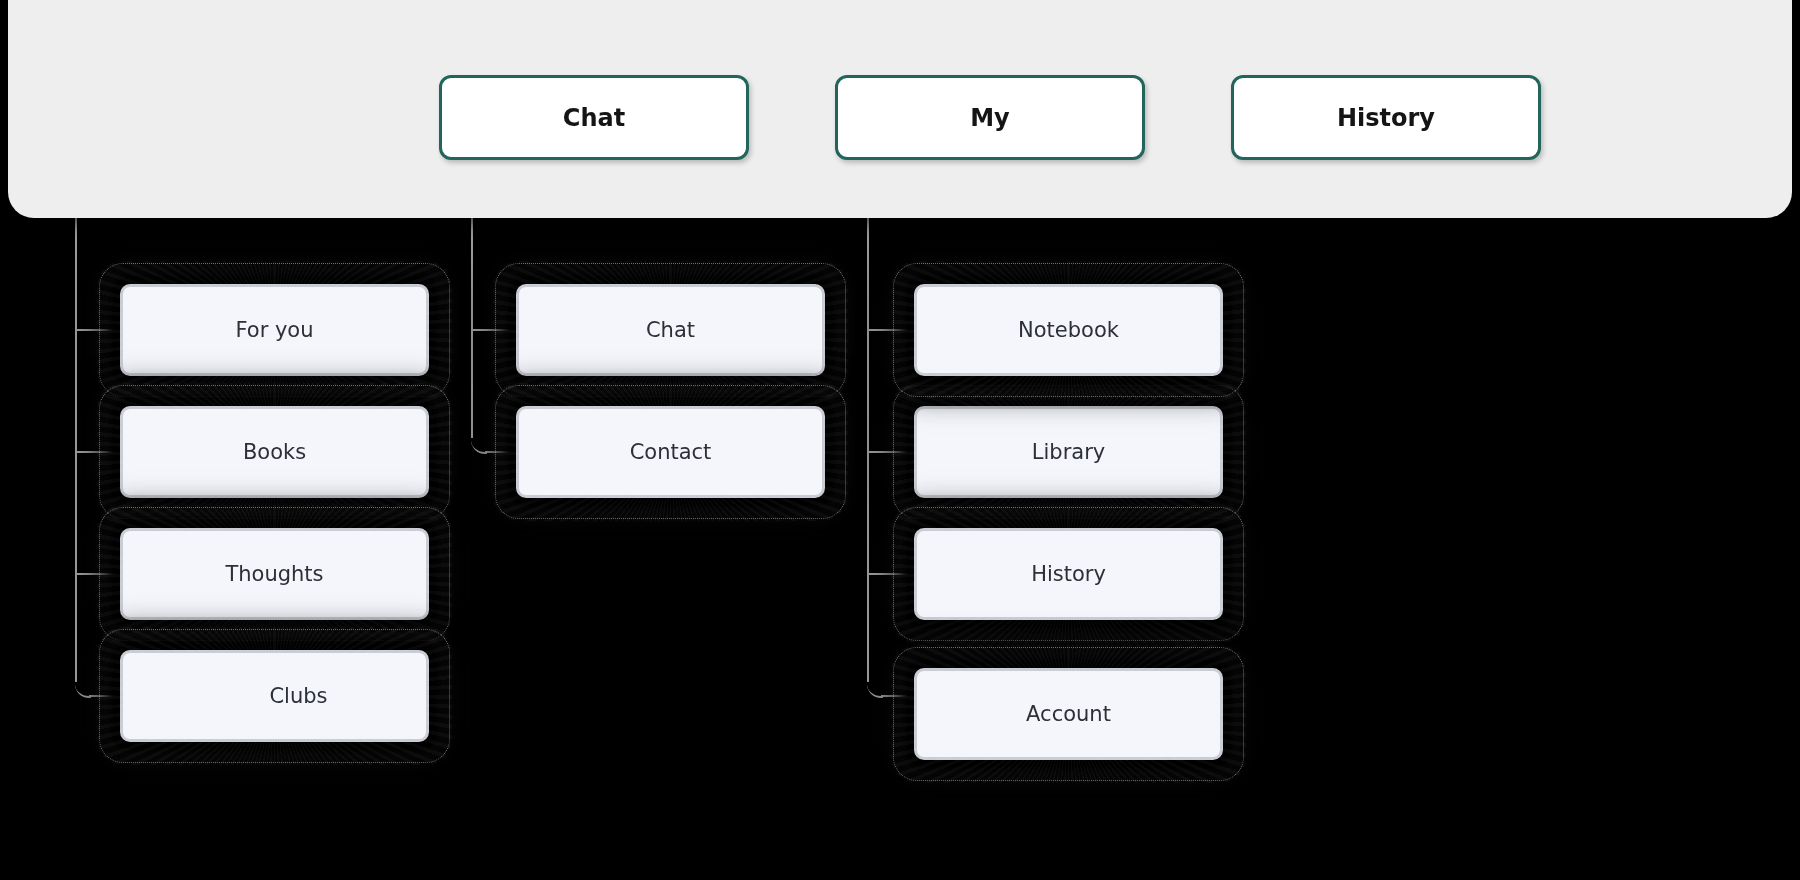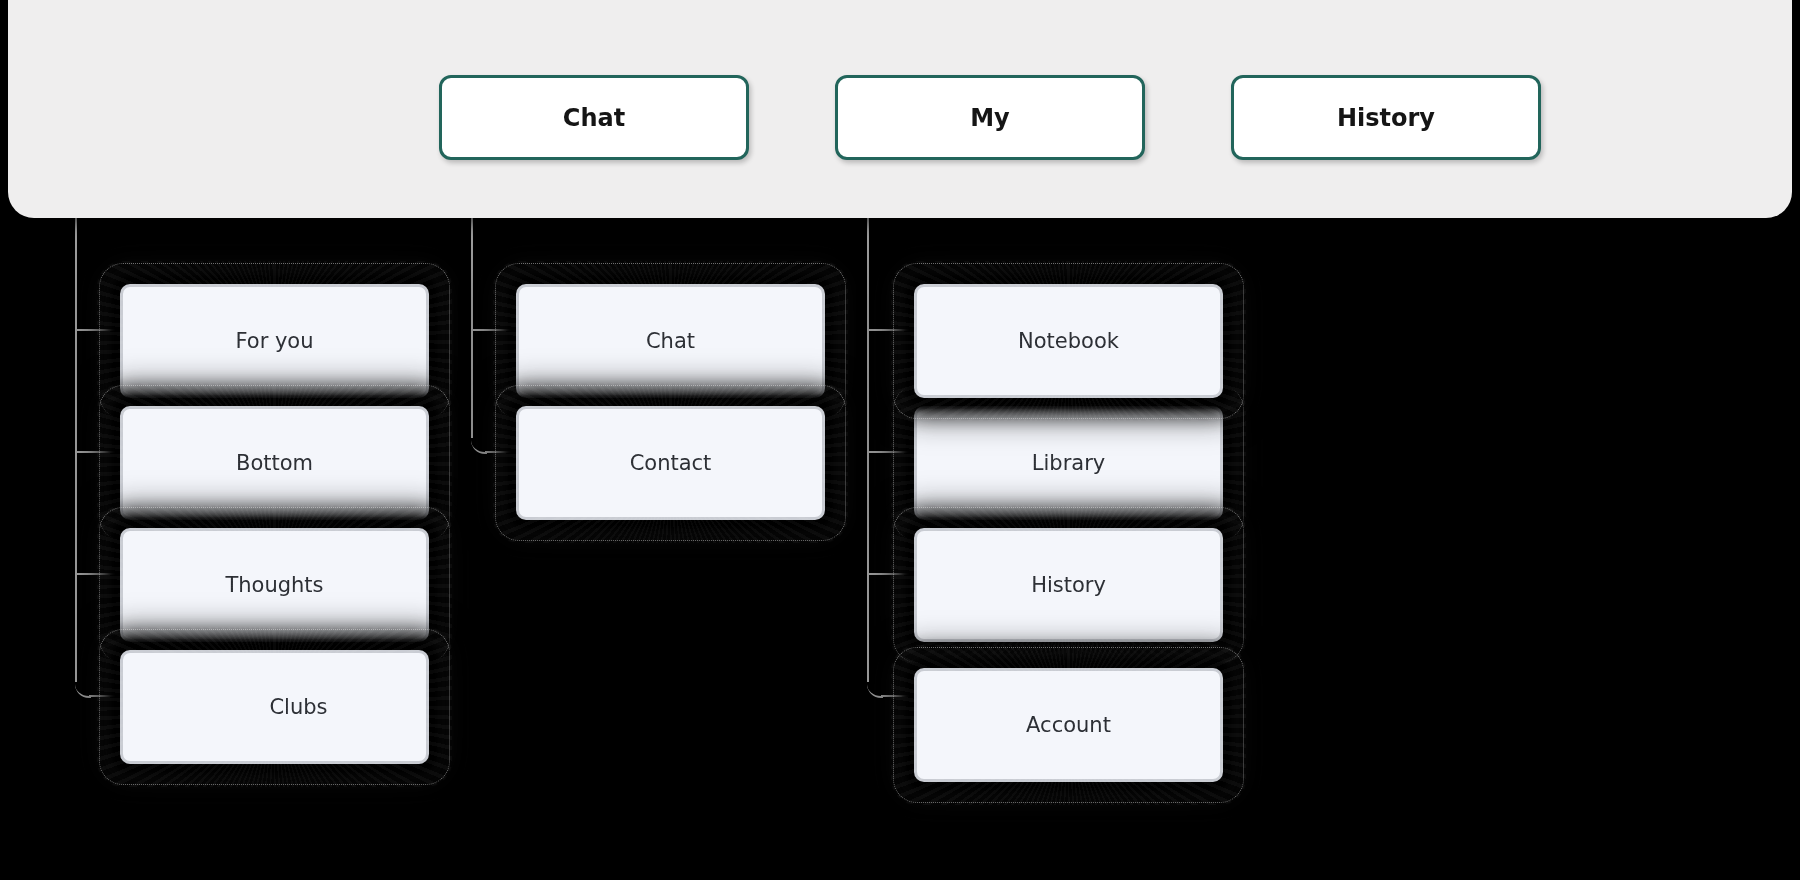--- a/index.html
+++ b/index.html
@@ -82,21 +82,21 @@
   .branch {
     position: absolute;
     height: 2px;
     background: #9b9b9b;
   }
 
   
   .card {
     position: absolute;
     width: 309px;
-    height: 114px;
+    height: 92px;
     box-sizing: border-box;
     background: #f4f6fb;
     border: 3px solid #c9ccd3;
     border-radius: 10px;
     display: flex;
     align-items: center;
     justify-content: center;
     
     box-shadow:
       0 0 0 5px #000000,
@@ -155,21 +155,21 @@
   <div class="trunk-corner" style="left:867px; top:660px; width:16px; height:36px; border-left:none;"></div>
   <div class="branch" style="left:867px; top:329px; width:48px;"></div>
   <div class="branch" style="left:867px; top:451px; width:48px;"></div>
   <div class="branch" style="left:867px; top:573px; width:48px;"></div>
   <div class="branch" style="left:881px; top:695px; width:34px;"></div>
 
   <div class="card" style="left:120px; top:284px;">
     <span class="card-label">For you</span>
   </div>
   <div class="card" style="left:120px; top:406px;">
-    <span class="card-label">Bottom</span>
+    <span class="card-label">Books</span>
   </div>
   <div class="card" style="left:120px; top:528px;">
     <span class="card-label">Thoughts</span>
   </div>
   <div class="card" style="left:120px; top:650px;padding-left:48px;">
     <span class="card-label">Clubs</span>
   </div>
 
   <div class="card" style="left:516px; top:284px;">
     <span class="card-label">Chat</span>

